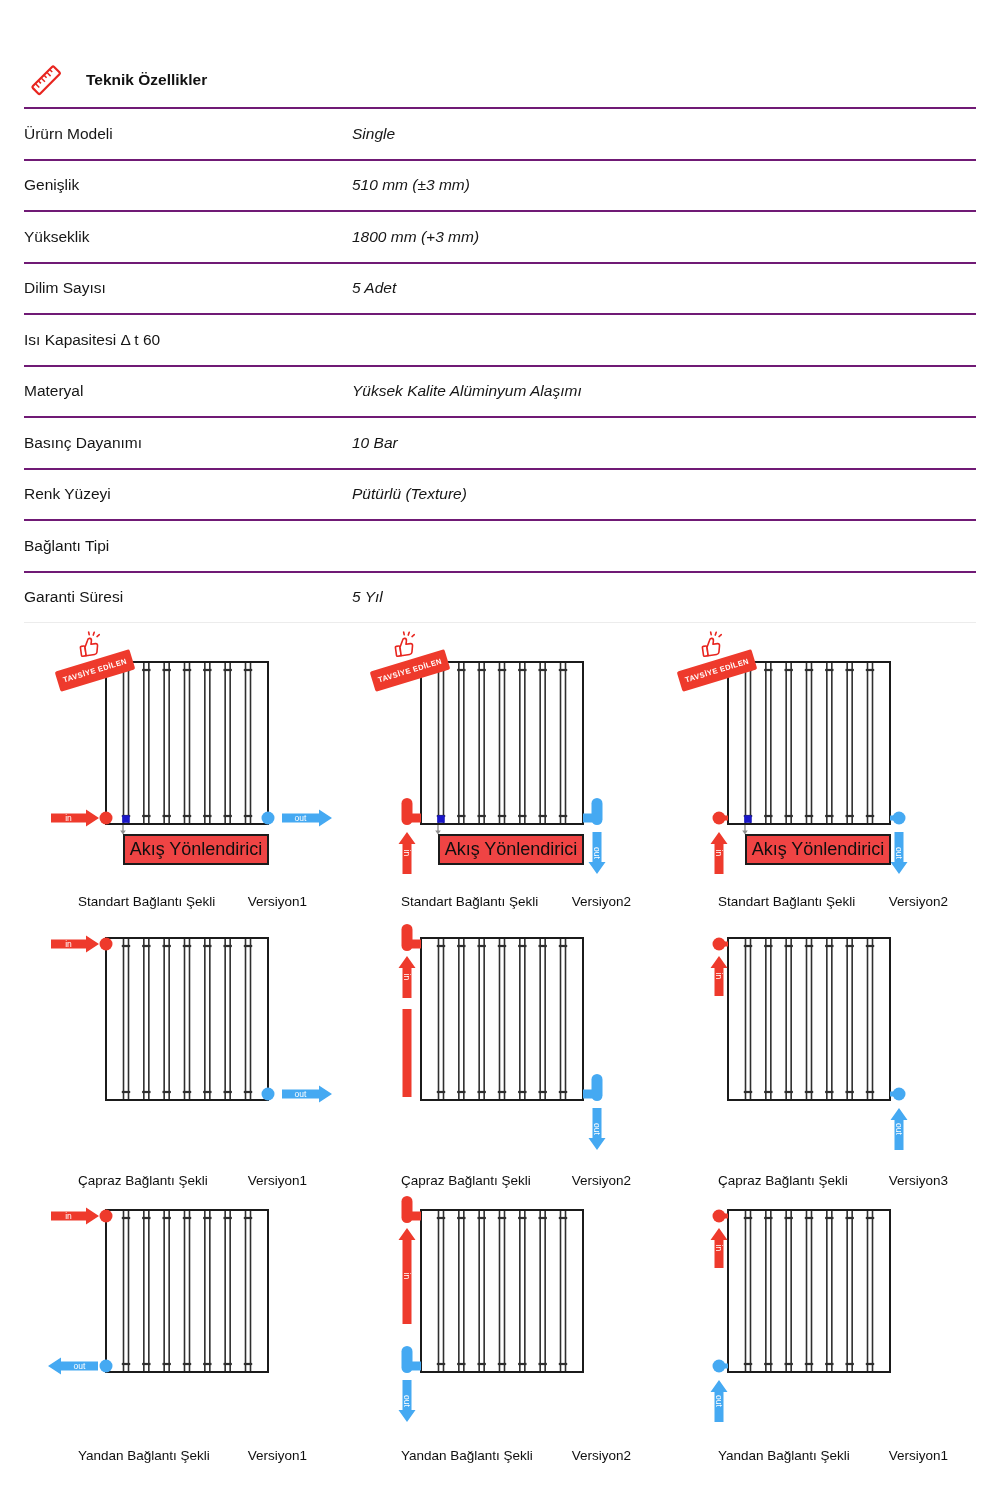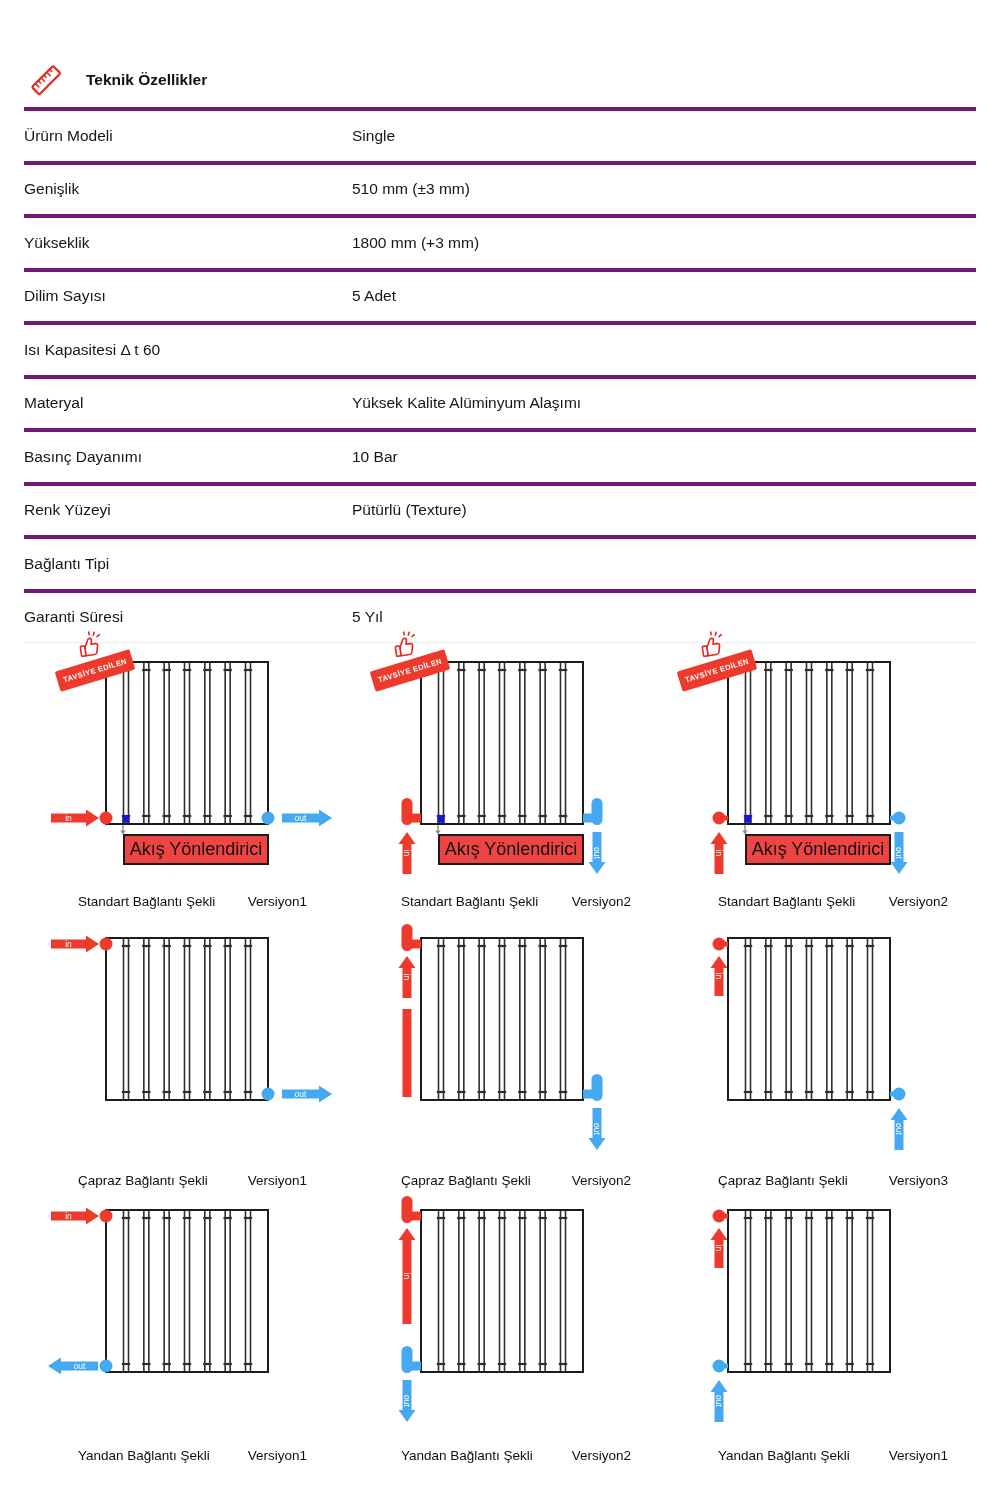--- a/index.html
+++ b/index.html
@@ -6,24 +6,24 @@
   .page{position:relative;width:1000px;height:1500px;background:#fff;overflow:hidden;
         font-family:"Liberation Sans", sans-serif;color:#141414;margin-top:12px;}
 
   
   .header{position:absolute;left:28px;top:50px;display:flex;align-items:center;}
   .header .ruler{width:36px;height:36px;flex:0 0 auto;}
   .header .title{margin-left:22px;font-size:15.5px;font-weight:bold;color:#111;}
 
   
   .spec-table{position:absolute;left:24px;right:24px;top:95px;border-bottom:1px solid #ececec;}
-  .spec-row{display:flex;align-items:center;height:49.5px;border-top:4px solid #701a75;
+  .spec-row{display:flex;align-items:center;height:49.5px;border-top:2px solid #701a75;
             font-size:15.5px;color:#161616;}
   .spec-label{flex:0 0 328px;}
-  .spec-value{flex:1;}
+  .spec-value{flex:1;font-style:italic;}
 
   
   .diagram-cell{position:absolute;}
   .diagram-svg{position:absolute;left:0;top:0;}
   .cap-title,.cap-version{position:absolute;font-size:13.5px;color:#0f0f0f;white-space:nowrap;}
   .r1 .cap-title,.r1 .cap-version{top:262px;}
   .r2 .cap-title,.r2 .cap-version{top:256px;}
   .r3 .cap-title,.r3 .cap-version{top:256px;text-align:center;}
   .c1 .cap-title{left:48px;}  .c1 .cap-version{right:33px;}
   .c2 .cap-title{left:56px;}  .c2 .cap-version{right:24px;}

